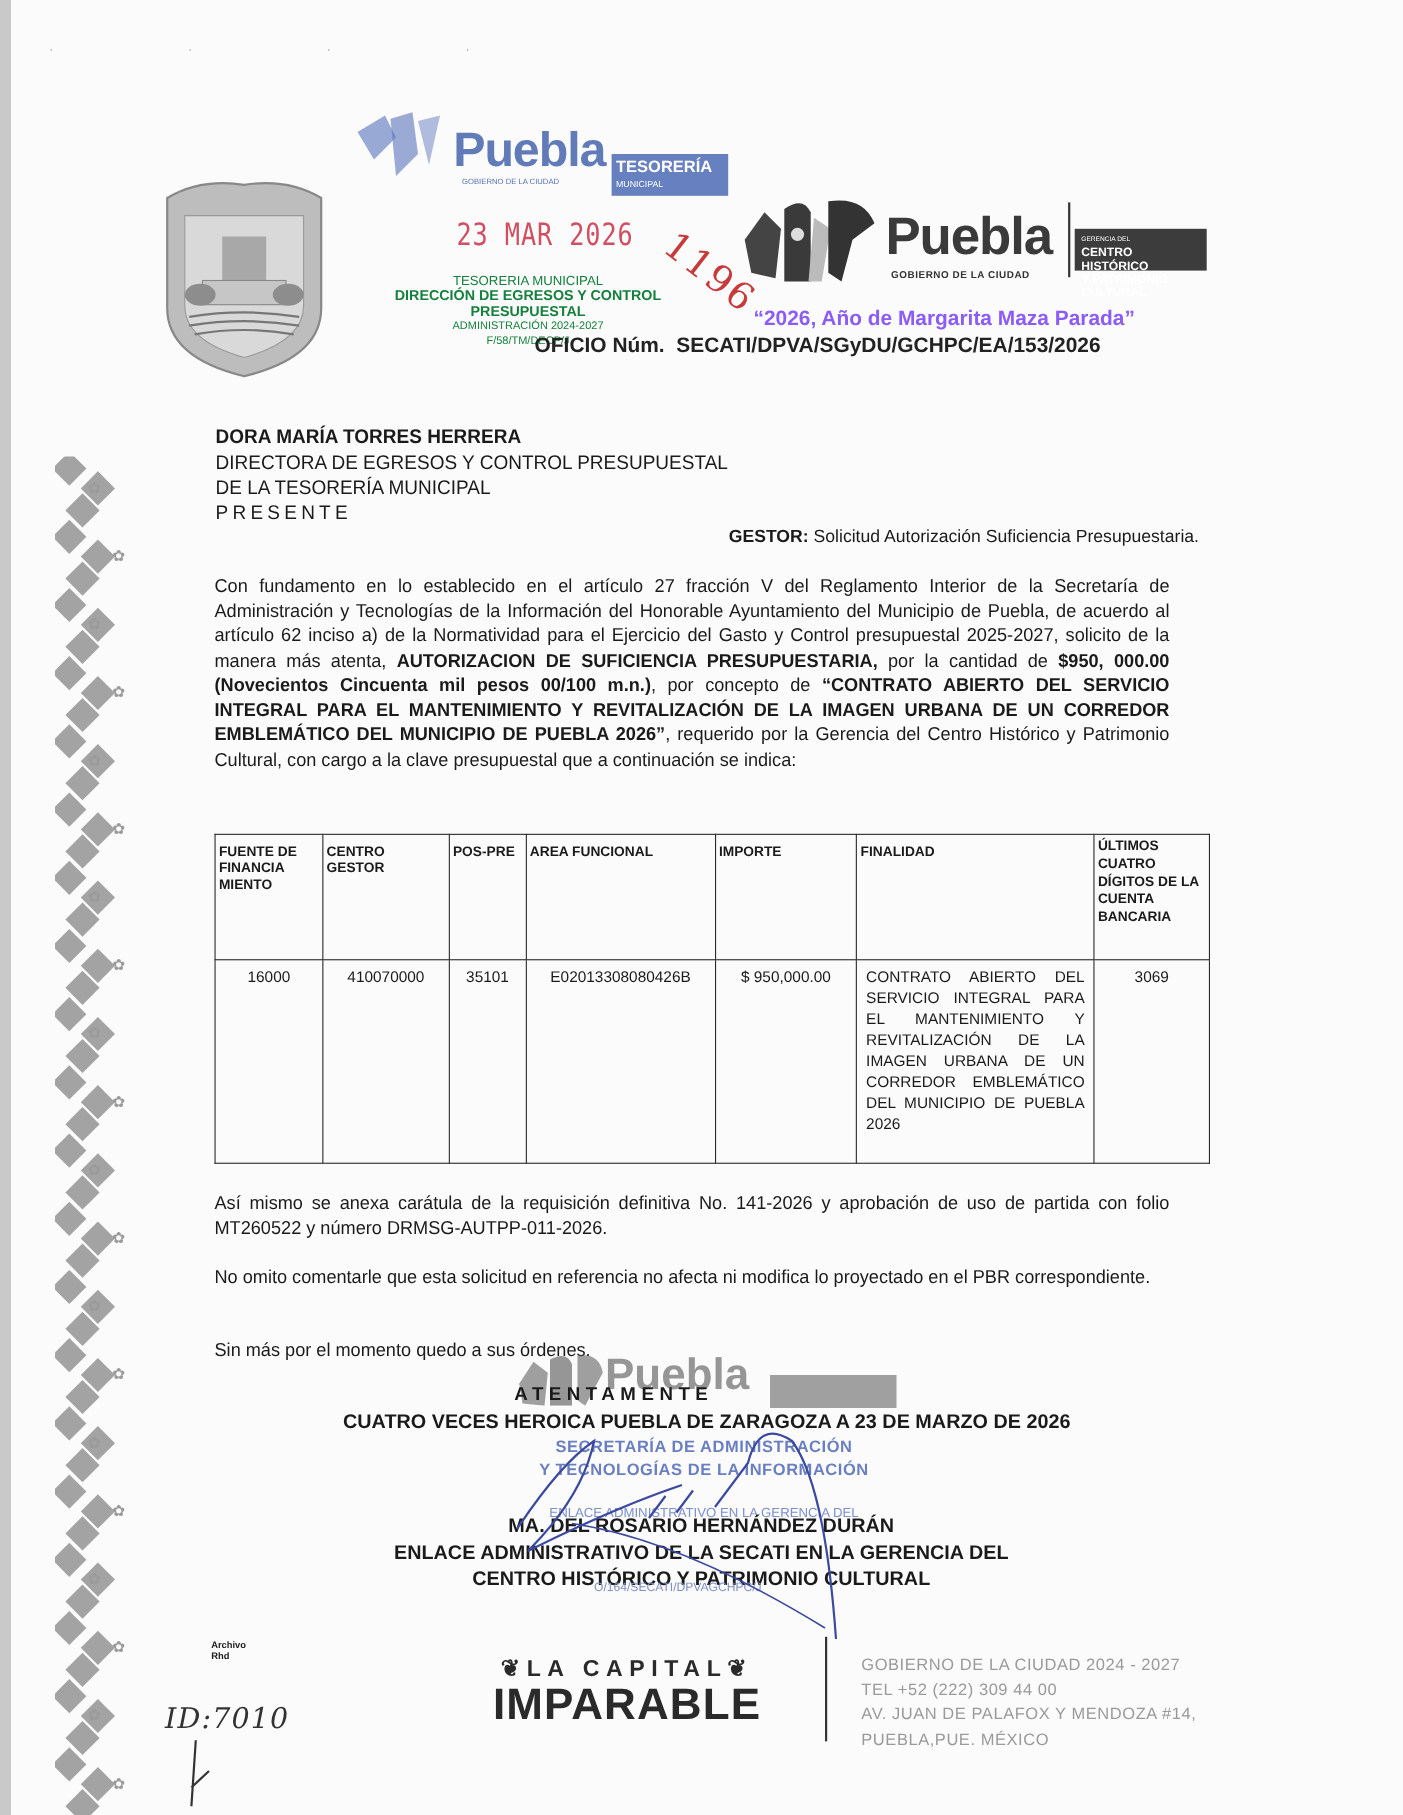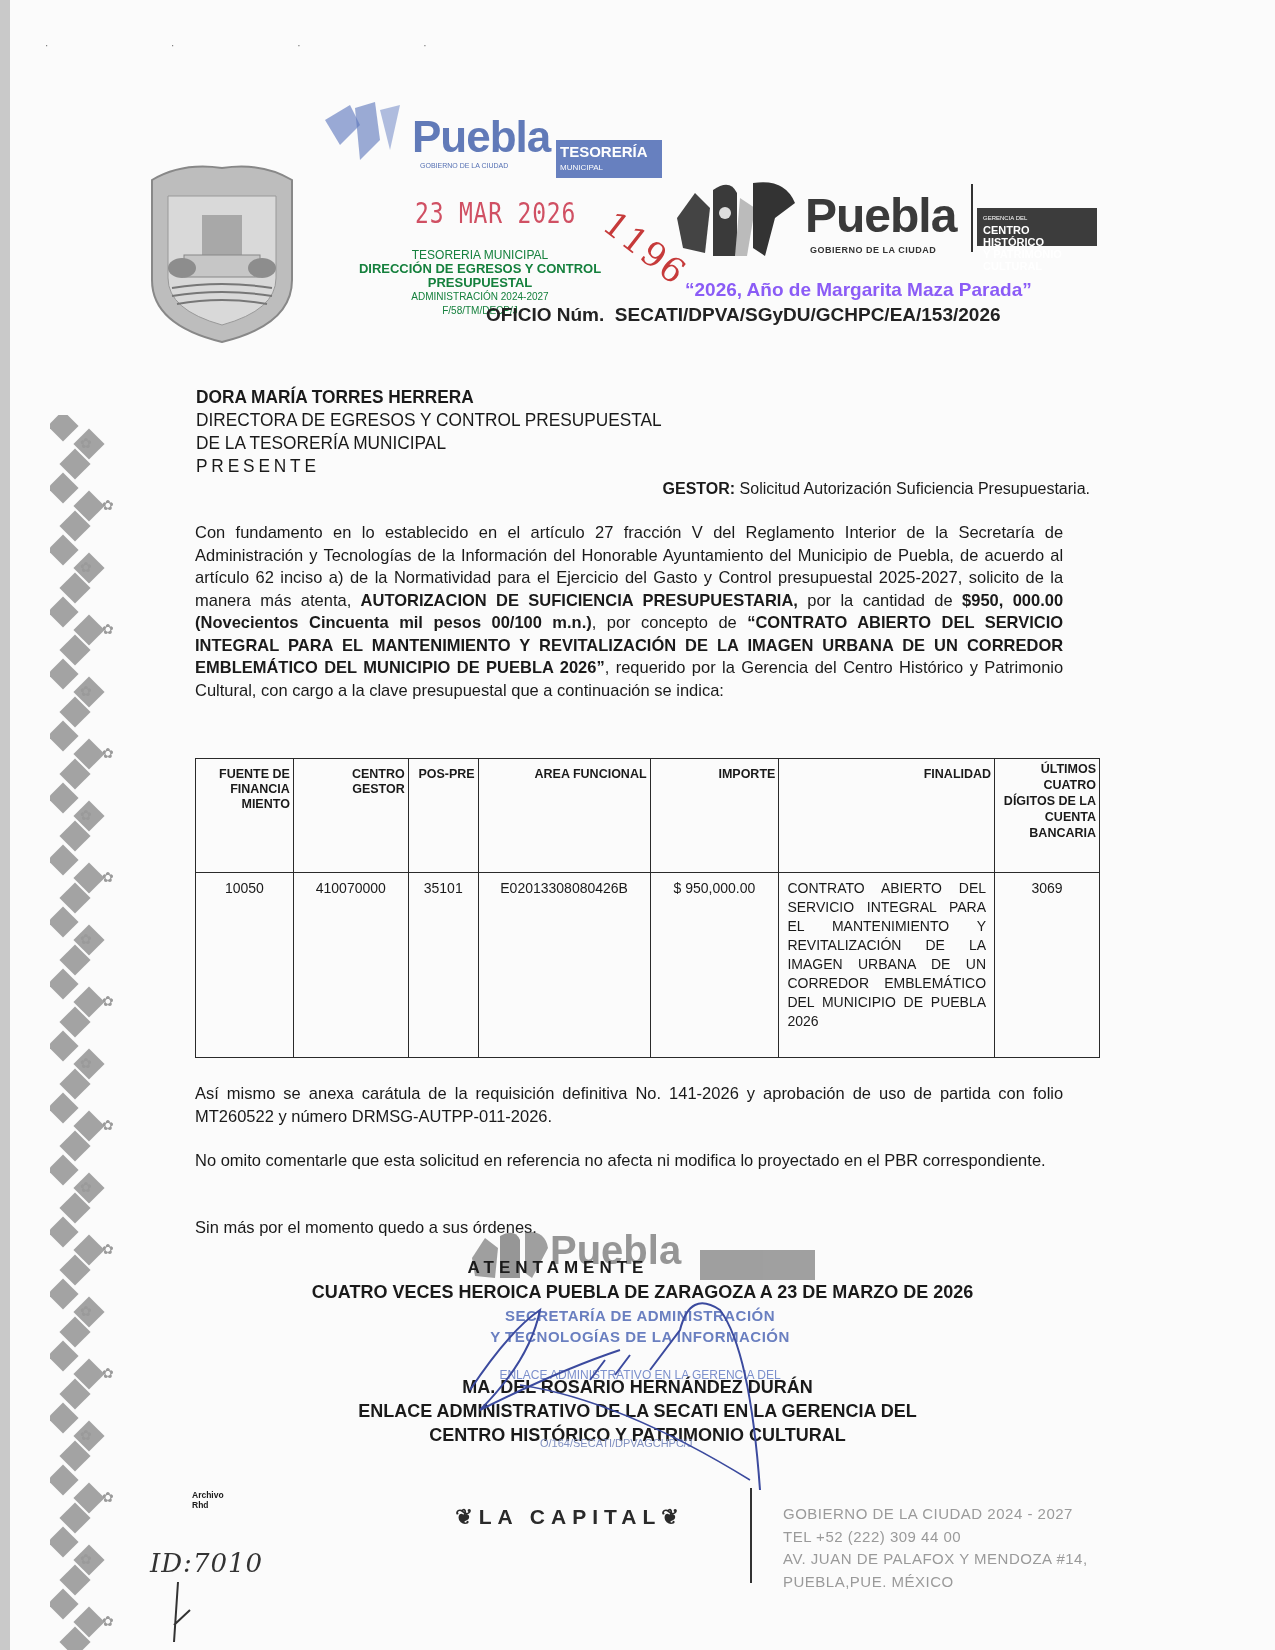--- a/index.html
+++ b/index.html
@@ -43,21 +43,21 @@
   .recipient .presente { letter-spacing: 4px; }
   .asunto { position: absolute; right: 185px; top: 480px; font-size: 16px; }
   .asunto b { font-weight: bold; }
 
   .body-p { position: absolute; left: 195px; width: 895px; font-size: 17px; line-height: 22.5px; text-align: justify; transform: scaleX(.97); transform-origin: left; }
   .p1 { top: 522px; }
   .p1 b { font-weight: bold; }
 
   table.budget { position: absolute; left: 195px; top: 758px; width: 905px; border-collapse: collapse; font-size: 14px; }
   table.budget th, table.budget td { border: 1.5px solid #2a2a2a; vertical-align: top; }
-  table.budget th { font-size: 12.5px; font-weight: bold; padding: 8px 3px 0; height: 114px; text-align: right; line-height: 15px; margin-top: 40px; }
+  table.budget th { font-size: 12.5px; font-weight: bold; padding: 8px 3px 0; height: 114px; text-align: left; line-height: 15px; margin-top: 40px; }
   table.budget td { padding: 6px 5px 2px; height: 185px; text-align: center; line-height: 19px; }
   table.budget td.fin { text-align: justify; text-align-last: left; padding: 6px 8px; }
   table.budget th.last { padding-top: 2px; line-height: 16px; }
 
   .p2 { top: 1083px; }
   .p3 { top: 1150px; }
   .p4 { top: 1217px; }
 
   .sig-logo { position: absolute; left: 470px; top: 1228px; width: 345px; height: 52px; opacity: .55; }
   .sig-logo .word { position: absolute; left: 80px; top: 0; font-size: 40px; font-weight: bold; color: #444; }
@@ -264,21 +264,21 @@
       <th>CENTRO GESTOR</th>
       <th>POS-PRE</th>
       <th>AREA FUNCIONAL</th>
       <th>IMPORTE</th>
       <th>FINALIDAD</th>
       <th class="last">ÚLTIMOS CUATRO DÍGITOS DE LA CUENTA BANCARIA</th>
     </tr>
   </thead>
   <tbody>
     <tr>
-      <td>10050</td>
+      <td>16000</td>
       <td>410070000</td>
       <td>35101</td>
       <td>E02013308080426B</td>
       <td>$ 950,000.00</td>
       <td class="fin">CONTRATO ABIERTO DEL SERVICIO INTEGRAL PARA EL MANTENIMIENTO Y REVITALIZACIÓN DE LA IMAGEN URBANA DE UN CORREDOR EMBLEMÁTICO DEL MUNICIPIO DE PUEBLA 2026</td>
       <td>3069</td>
     </tr>
   </tbody>
 </table>
 
@@ -320,20 +320,21 @@
 </div>
 <div class="handnote">ID:7010</div>
 <svg class="handmark" viewBox="0 0 40 65">
   <path d="M18 2 L14 62 M14 45 L30 30" stroke="#333" stroke-width="2" fill="none"></path>
 </svg>
 
 <div class="capital">
   <div class="l1">
     <span>❦</span><span>LA CAPITAL</span><span>❦</span>
   </div>
+  <div class="l2">IMPARABLE</div>
 </div>
 <div class="foot-divider"></div>
 <div class="contact">
   <div>GOBIERNO DE LA CIUDAD 2024 - 2027</div>
   <div>TEL +52 (222) 309 44 00</div>
   <div>AV. JUAN DE PALAFOX Y MENDOZA #14,</div>
   <div>PUEBLA,PUE. MÉXICO</div>
 </div>
 
 </body></html>

